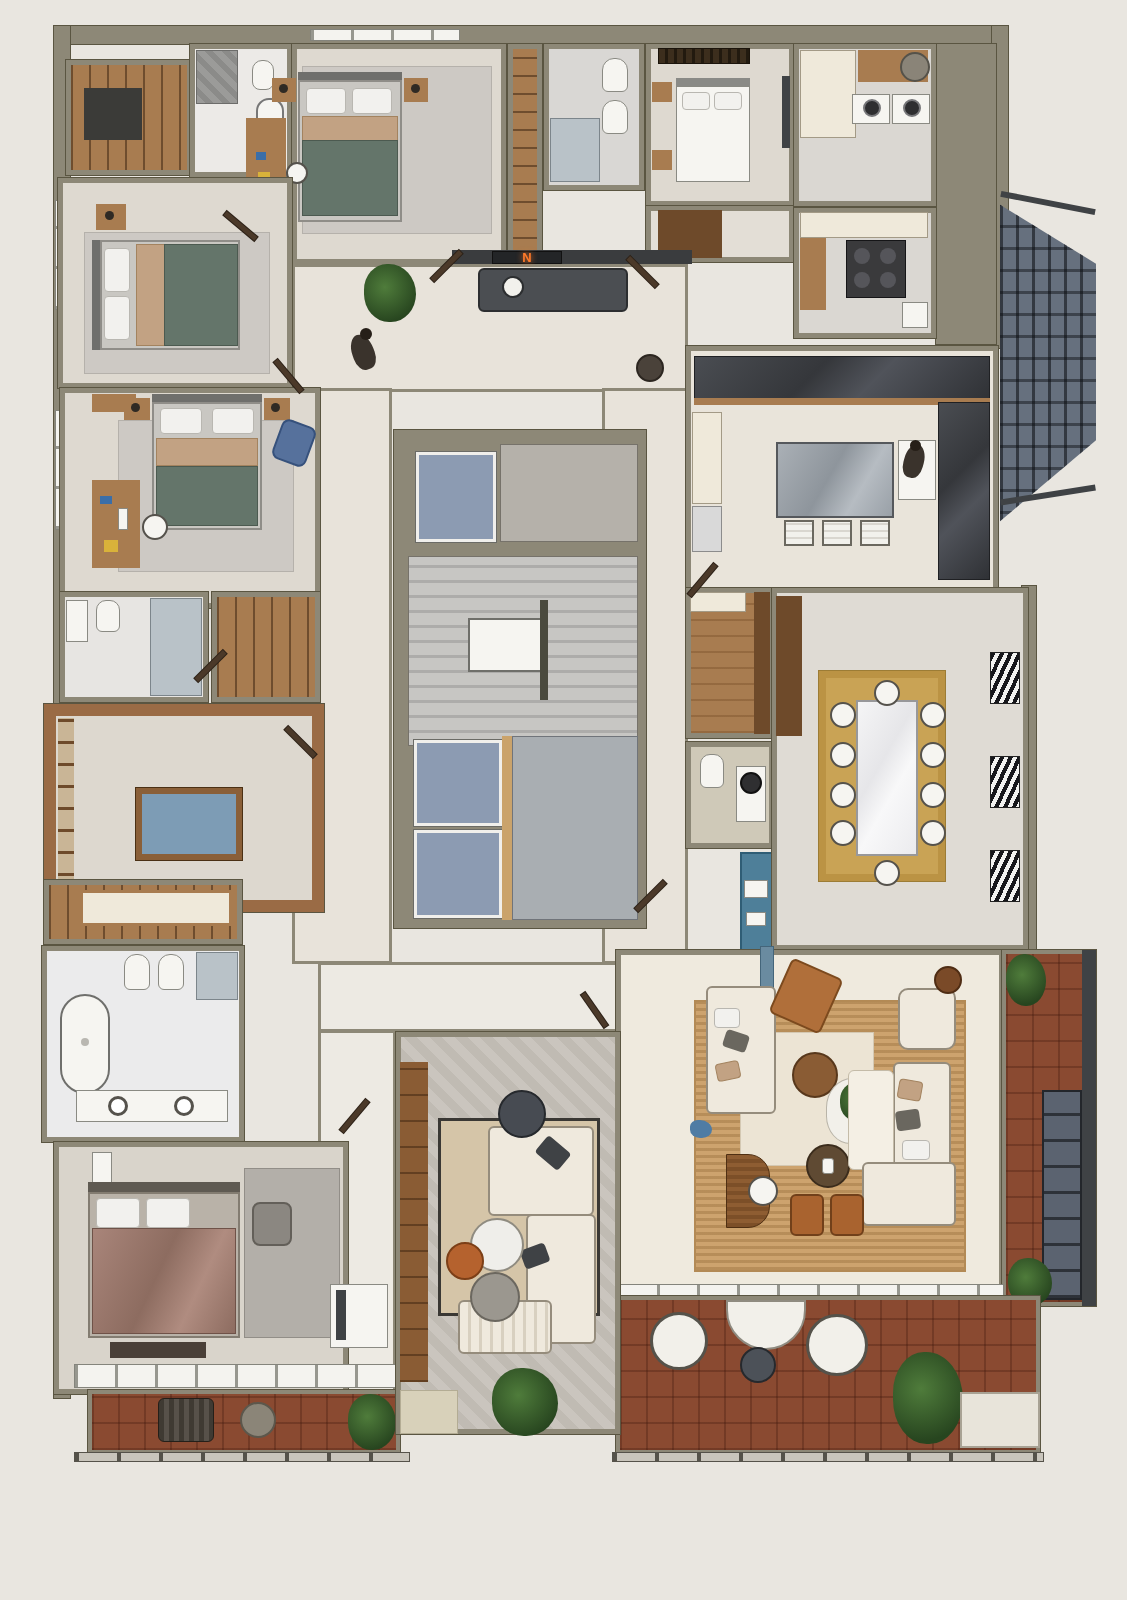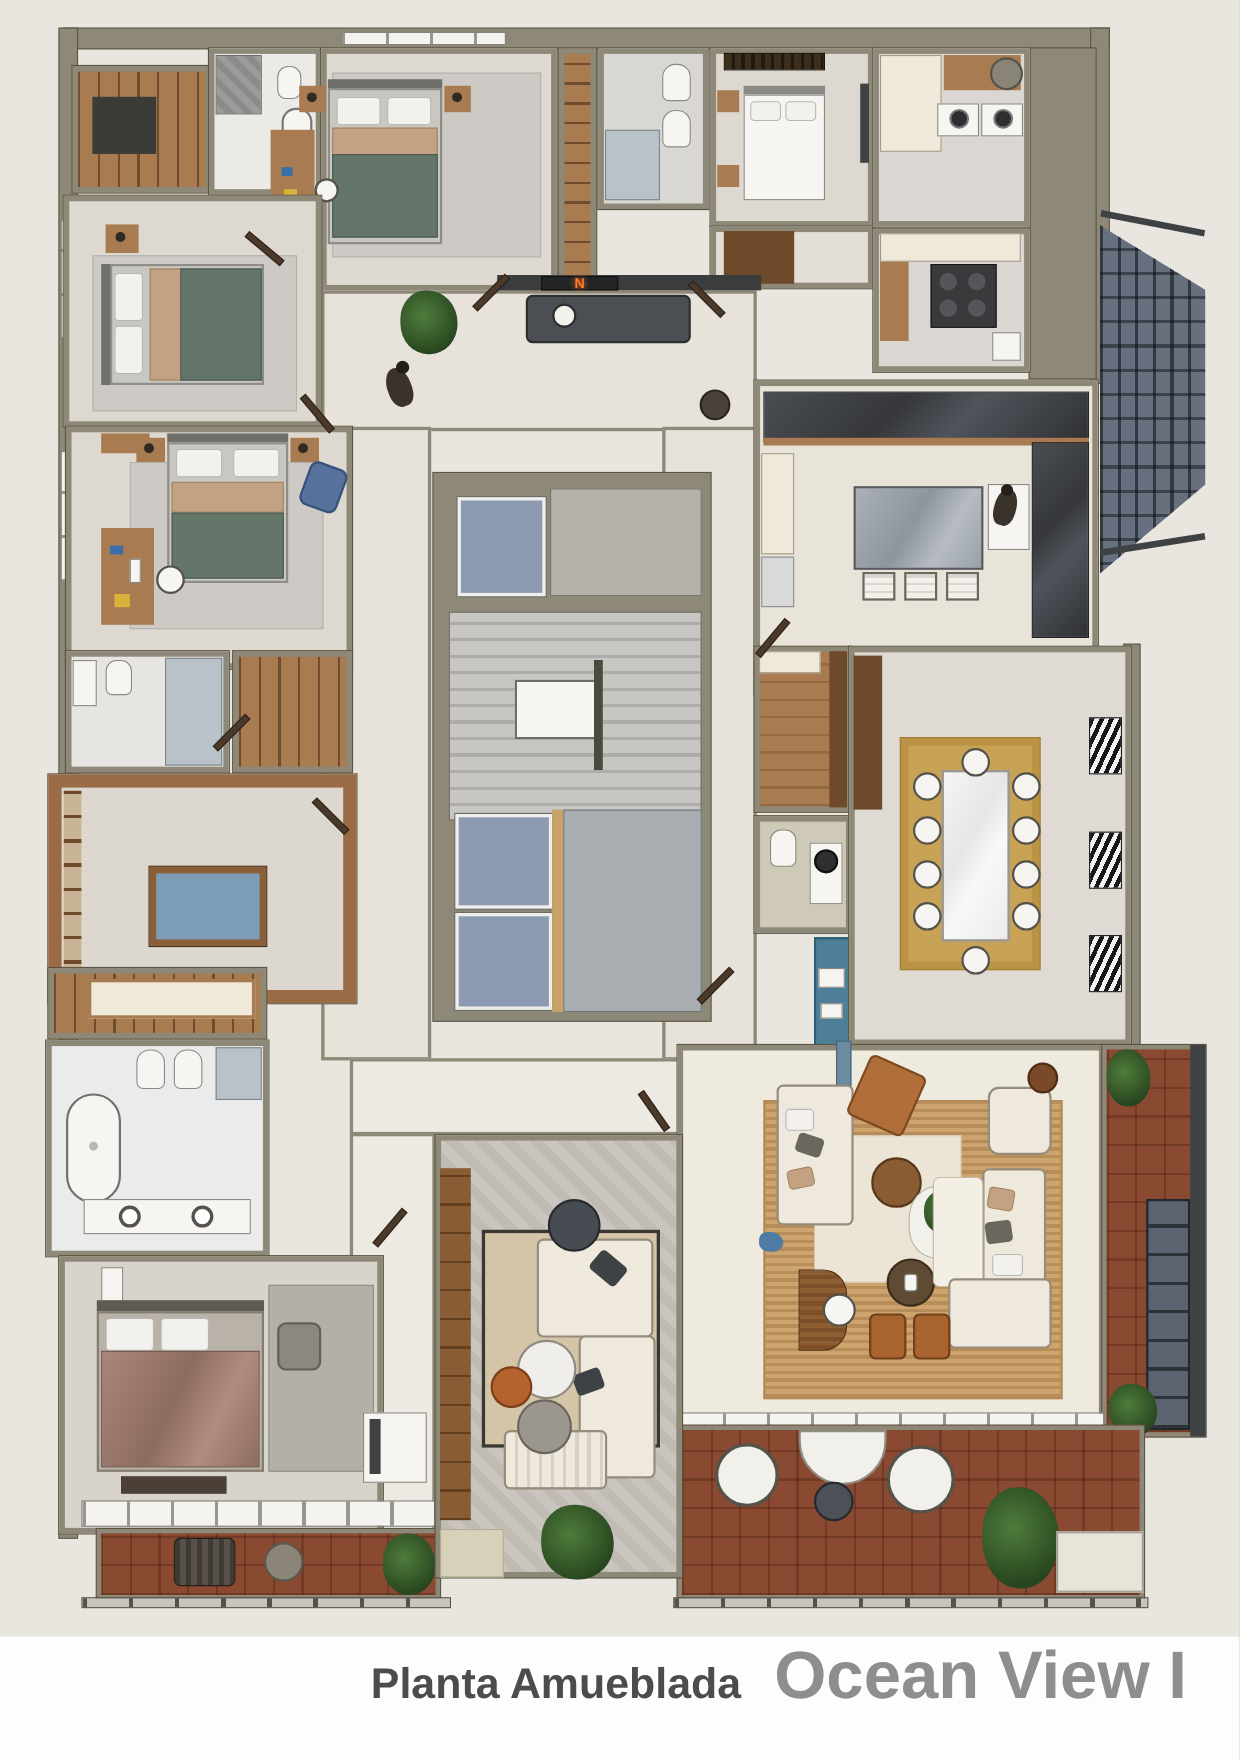--- a/index.html
+++ b/index.html
@@ -352,18 +352,14 @@
   <div class="a doorleaf" style="left:238px;top:206px;transform:rotate(-50deg);"></div>
   <div class="a doorleaf" style="left:286px;top:356px;transform:rotate(-40deg);"></div>
   <div class="a doorleaf" style="left:208px;top:646px;transform:rotate(45deg);"></div>
   <div class="a doorleaf" style="left:298px;top:722px;transform:rotate(-45deg);"></div>
   <div class="a doorleaf" style="left:640px;top:252px;transform:rotate(-45deg);"></div>
   <div class="a doorleaf" style="left:700px;top:560px;transform:rotate(40deg);"></div>
   <div class="a doorleaf" style="left:648px;top:876px;transform:rotate(45deg);"></div>
   <div class="a doorleaf" style="left:592px;top:990px;transform:rotate(-35deg);"></div>
   <div class="a doorleaf" style="left:352px;top:1096px;transform:rotate(40deg);"></div>
 
-  <div class="caption">
-    <span class="cap-label">Planta Amueblada</span>
-    <span class="cap-title">Ocean View I</span>
-  </div>
 
 </div>
 
 </body></html>

